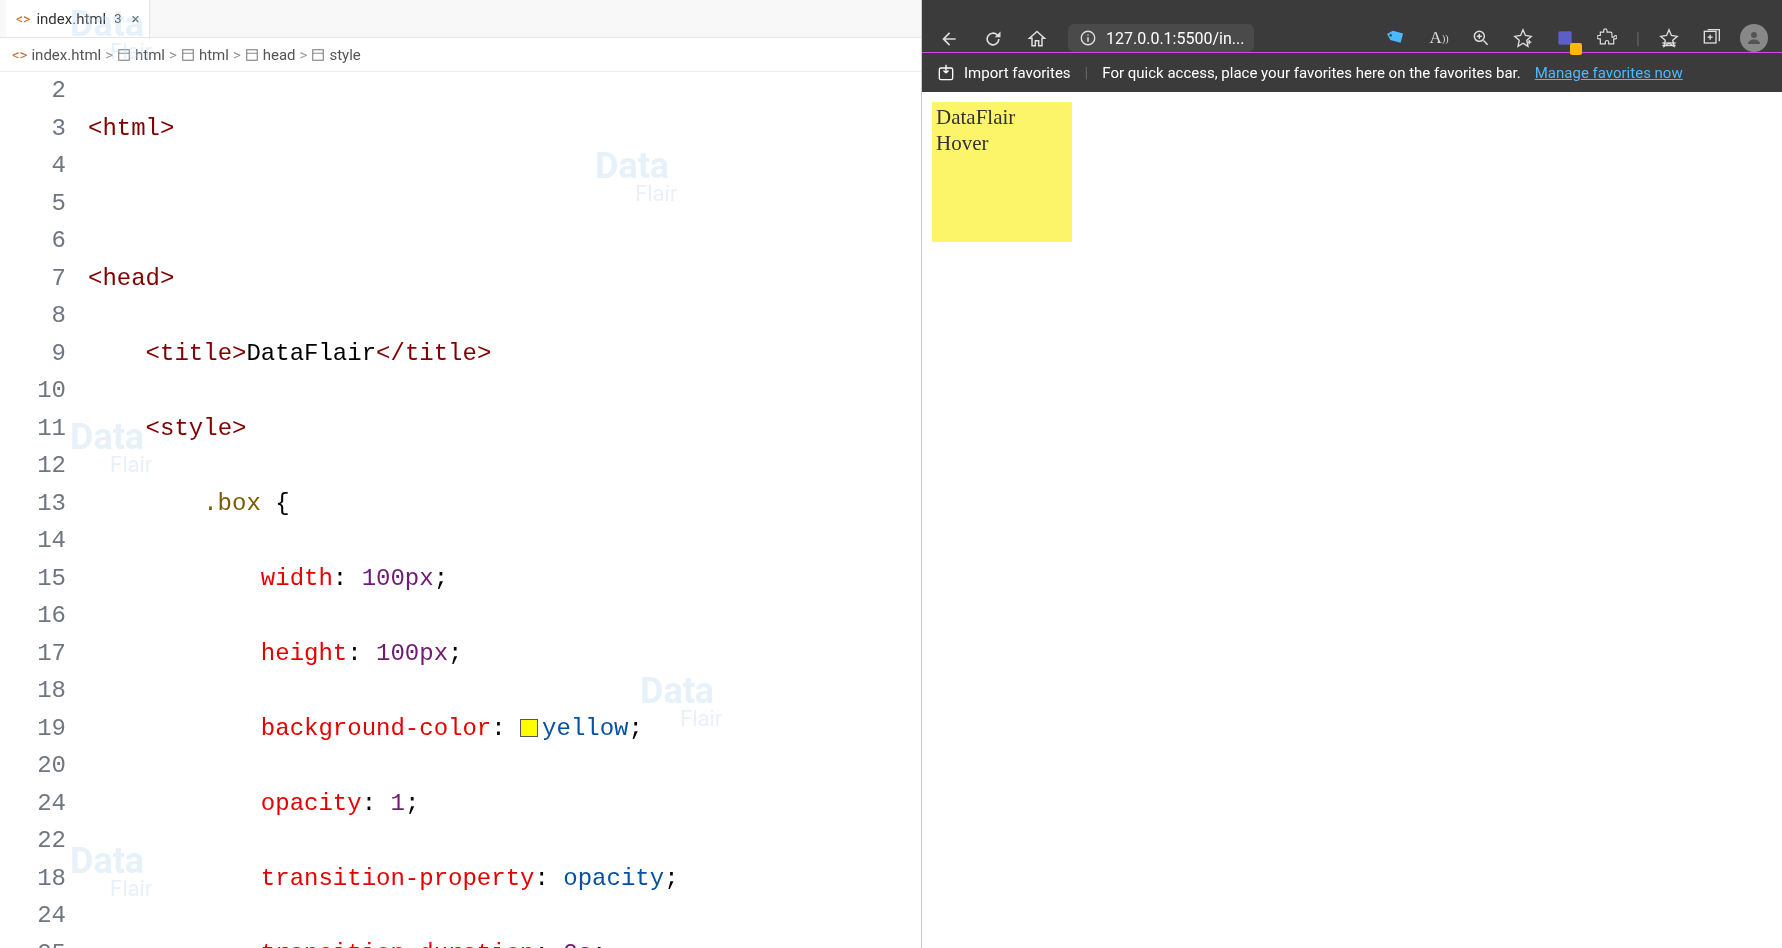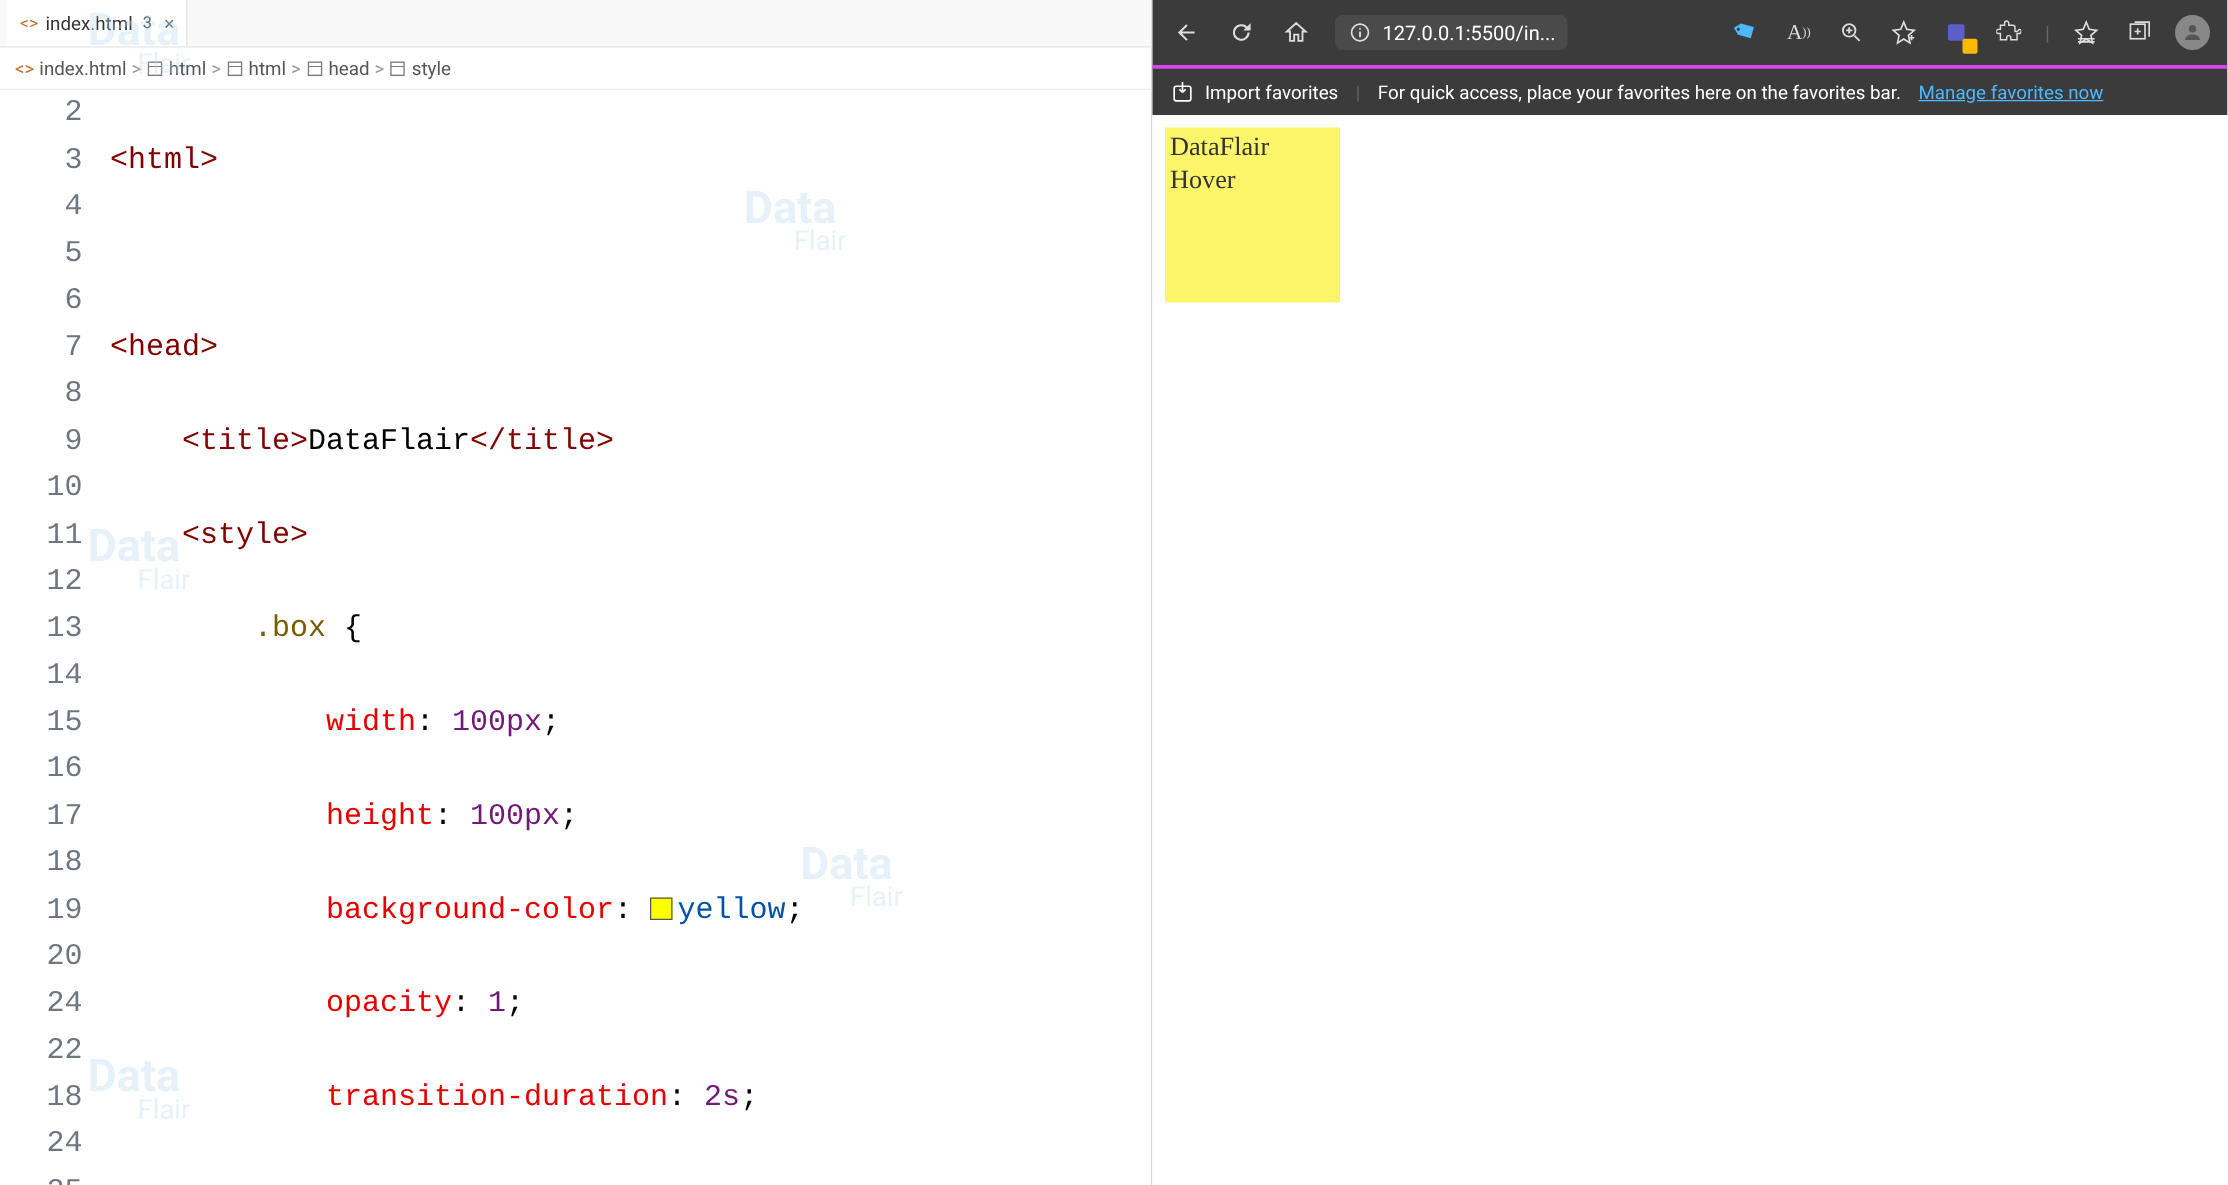--- a/index.html
+++ b/index.html
@@ -117,21 +117,21 @@
     height: 100%;
     display: flex;
     flex-direction: column;
     background: #fff;
     position: relative;
   }
   .browser-toolbar {
     height: 52px;
     background: #3b3b3b;
     display: flex;
-    align-items: center;
+    align-items: flex-end;
     gap: 18px;
     padding: 0 14px;
     color: #ddd;
   }
   .browser-toolbar .icon-btn {
     width: 26px; height: 26px;
     display:flex; align-items:center; justify-content:center;
     color:#ddd; font-size:18px; cursor:pointer;
   }
   .addr-wrap {
@@ -154,21 +154,21 @@
   .avatar { width:28px; height:28px; border-radius:50%; background:#888; display:flex; align-items:center; justify-content:center; color:#444; font-size:16px; }
   .favorites-bar {
     height: 40px;
     background: #3b3b3b;
     display:flex;
     align-items:center;
     gap:14px;
     padding:0 14px;
     color:#fff;
     font-size:15px;
-    border-top:3px solid #d946ef;
+    border-top:1px solid #d946ef;
   }
   .fav-left { display:flex; align-items:center; gap:8px; cursor:pointer; }
   .fav-link { color:#4db8ff; text-decoration:underline; cursor:pointer; }
   .viewport {
     flex:1;
     background:#fff;
     padding:10px;
     position:relative;
   }
   .yellow-box {
@@ -291,20 +291,21 @@
 <div class="line"><span class="tk-angle">&lt;</span><span class="tk-tag">html</span><span class="tk-angle">&gt;</span></div>
 <div class="line"></div>
 <div class="line"><span class="tk-angle">&lt;</span><span class="tk-tag">head</span><span class="tk-angle">&gt;</span></div>
 <div class="line">    <span class="tk-angle">&lt;</span><span class="tk-tag">title</span><span class="tk-angle">&gt;</span><span class="tk-txt">DataFlair</span><span class="tk-angle">&lt;/</span><span class="tk-tag">title</span><span class="tk-angle">&gt;</span></div>
 <div class="line">    <span class="tk-angle">&lt;</span><span class="tk-tag">style</span><span class="tk-angle">&gt;</span></div>
 <div class="line">        <span class="tk-sel">.box</span> <span class="tk-punc">{</span></div>
 <div class="line">            <span class="tk-prop">width</span><span class="tk-punc">:</span> <span class="tk-num">100px</span><span class="tk-punc">;</span></div>
 <div class="line">            <span class="tk-prop">height</span><span class="tk-punc">:</span> <span class="tk-num">100px</span><span class="tk-punc">;</span></div>
 <div class="line">            <span class="tk-prop">background-color</span><span class="tk-punc">:</span> <span class="color-swatch"></span><span class="tk-val">yellow</span><span class="tk-punc">;</span></div>
 <div class="line">            <span class="tk-prop">opacity</span><span class="tk-punc">:</span> <span class="tk-num">1</span><span class="tk-punc">;</span></div>
+<div class="line">            <span class="tk-prop">transition-property</span><span class="tk-punc">:</span> <span class="tk-val">opacity</span><span class="tk-punc">;</span></div>
 <div class="line">            <span class="tk-prop">transition-duration</span><span class="tk-punc">:</span> <span class="tk-num">2s</span><span class="tk-punc">;</span></div>
 
 
 
 
 
 
 
 
 

